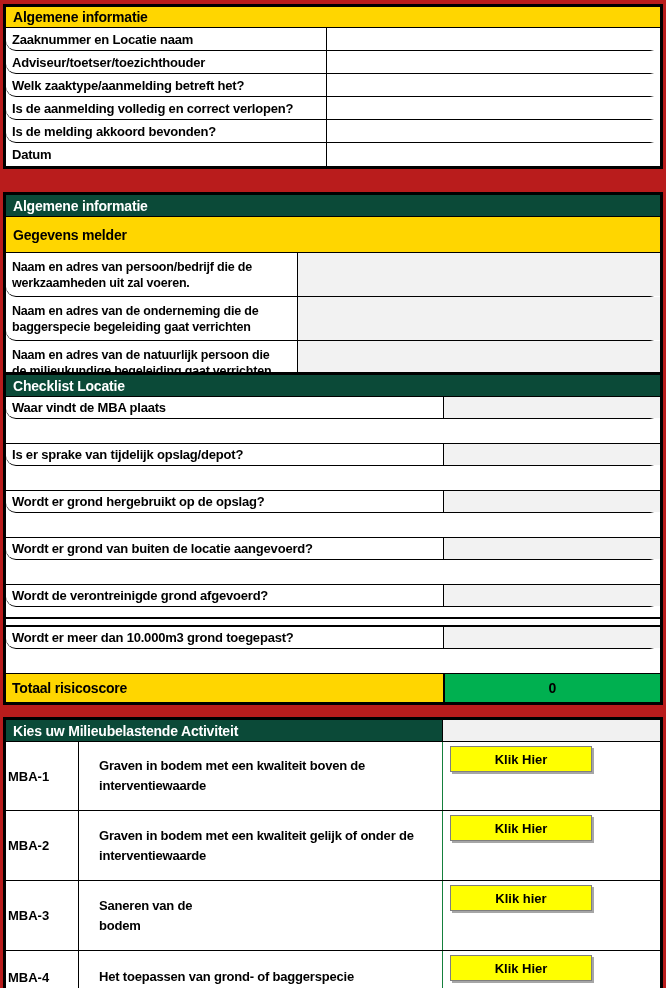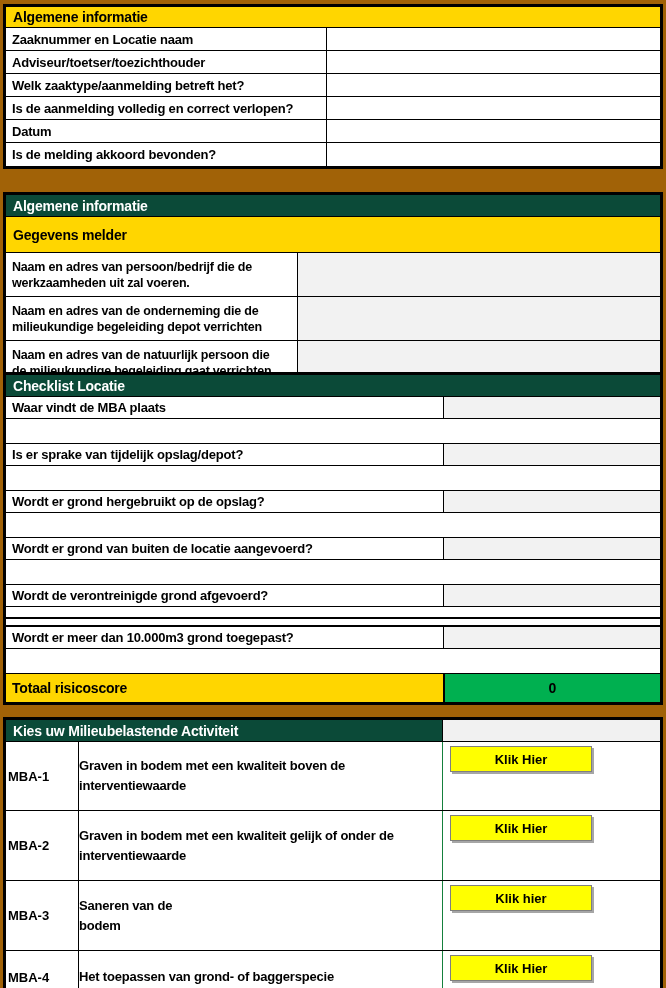--- a/index.html
+++ b/index.html
@@ -1,34 +1,34 @@
 <!DOCTYPE html>
 <html><head>
 <meta charset="utf-8">
 <style>
   * { margin:0; padding:0; box-sizing:border-box; }
   html,body { background:#fff; }
   .sheet {
     position:relative; width:666px; height:988px; overflow:hidden;
-    background:#a16207; font-family:"Liberation Sans", sans-serif;
+    background:#b91c1c; font-family:"Liberation Sans", sans-serif;
     font-weight:bold; color:#000;
   }
   .tbl { position:absolute; left:3px; width:660px; border:3px solid #000; background:#fff; }
   .t1 { top:4px; }
   .t2 { top:192px; }
   .t3 { top:372px; }
   .t4 { top:717px; height:271px; border-bottom:none; }
 
   .hdr { display:flex; align-items:center; padding-left:7px; font-size:14px;
          letter-spacing:-0.2px; border-bottom:1px solid #000; }
   .hdr-gold  { background:#FFD600; color:#000; height:21px; }
   .hdr-green { background:#0B4A38; color:#fff; height:22px; }
   .subhdr    { background:#FFD600; color:#000; height:36px; }
 
-  .row { display:flex; border-bottom:1px solid #000; }
+  .row { display:flex; border-bottom:1px solid #000;border-radius:10px; }
   .row:last-child { border-bottom:none; }
   .cell { display:flex; align-items:center; }
   .label { padding-left:6px; font-size:13px; letter-spacing:-0.2px; }
   .value { flex:1; border-left:1px solid #000; background:#fff; }
   .value.gray { background:#F2F2F2; }
 
   
   .t1 .row { height:23px; }
   .t1 .label { width:320px; }
 
@@ -51,21 +51,21 @@
 
   
   .t4 .hdrrow { display:flex; height:22px; border-bottom:1px solid #000; }
   .t4 .hdrrow .hgreen { display:flex; align-items:center; width:436px; padding-left:7px;
                         background:#0B4A38; color:#fff; font-size:14px; letter-spacing:-0.2px; }
   .t4 .hdrrow .hgray { flex:1; background:#F1F1F1; border-left:1px solid #000; }
   .mrow { display:flex; border-bottom:1px solid #000; }
   .mrow.r1 { height:69px; } .mrow.r2 { height:70px; } .mrow.r3 { height:70px; }
   .mrow.r4 { height:52px; border-bottom:none; }
   .mcode { display:flex; align-items:center; width:72px; padding-left:2px; font-size:13px; }
-  .mdesc { display:flex; align-items:center; width:364px; padding-left:0;
+  .mdesc { display:flex; align-items:center; width:364px; padding-left:20px;
            border-left:1px solid #000; font-size:13px; letter-spacing:-0.2px;
            white-space:pre-line; line-height:20px; }
   .mbtncol { flex:1; border-left:1px solid #15803d; }
   .klik {
     display:block; margin:4px 0 0 7px; width:142px; height:26px;
     background:#FFFF00; border:1px solid #7F7F7F; box-shadow:2px 2px 0 #A6A6A6;
     font-family:"Liberation Sans", sans-serif; font-weight:bold; font-size:13px;
     color:#000; text-align:center; cursor:pointer;
   }
 </style>
@@ -86,40 +86,40 @@
     </div>
     <div class="row">
       <div class="cell label">Welk zaaktype/aanmelding betreft het?</div>
       <div class="cell value"></div>
     </div>
     <div class="row">
       <div class="cell label">Is de aanmelding volledig en correct verlopen?</div>
       <div class="cell value"></div>
     </div>
     <div class="row">
+      <div class="cell label">Is de melding akkoord bevonden?</div>
+      <div class="cell value"></div>
+    </div>
+    <div class="row">
       <div class="cell label">Datum</div>
-      <div class="cell value"></div>
-    </div>
-    <div class="row">
-      <div class="cell label">Is de melding akkoord bevonden?</div>
       <div class="cell value"></div>
     </div>
   </div>
 
   <div class="tbl t2">
     <div class="hdr hdr-green">Algemene informatie</div>
     <div class="hdr subhdr">Gegevens melder</div>
     <div class="row">
       <div class="cell label">Naam en adres van persoon/bedrijf die de
 werkzaamheden uit zal voeren.</div>
       <div class="cell value gray"></div>
     </div>
     <div class="row">
       <div class="cell label">Naam en adres van de onderneming die de
-milieukundige begeleiding depot verrichten</div>
+baggerspecie begeleiding gaat verrichten</div>
       <div class="cell value gray"></div>
     </div>
     <div class="row">
       <div class="cell label">Naam en adres van de natuurlijk persoon die
 de milieukundige begeleiding gaat verrichten</div>
       <div class="cell value gray"></div>
     </div>
   </div>
 
   <div class="tbl t3">

